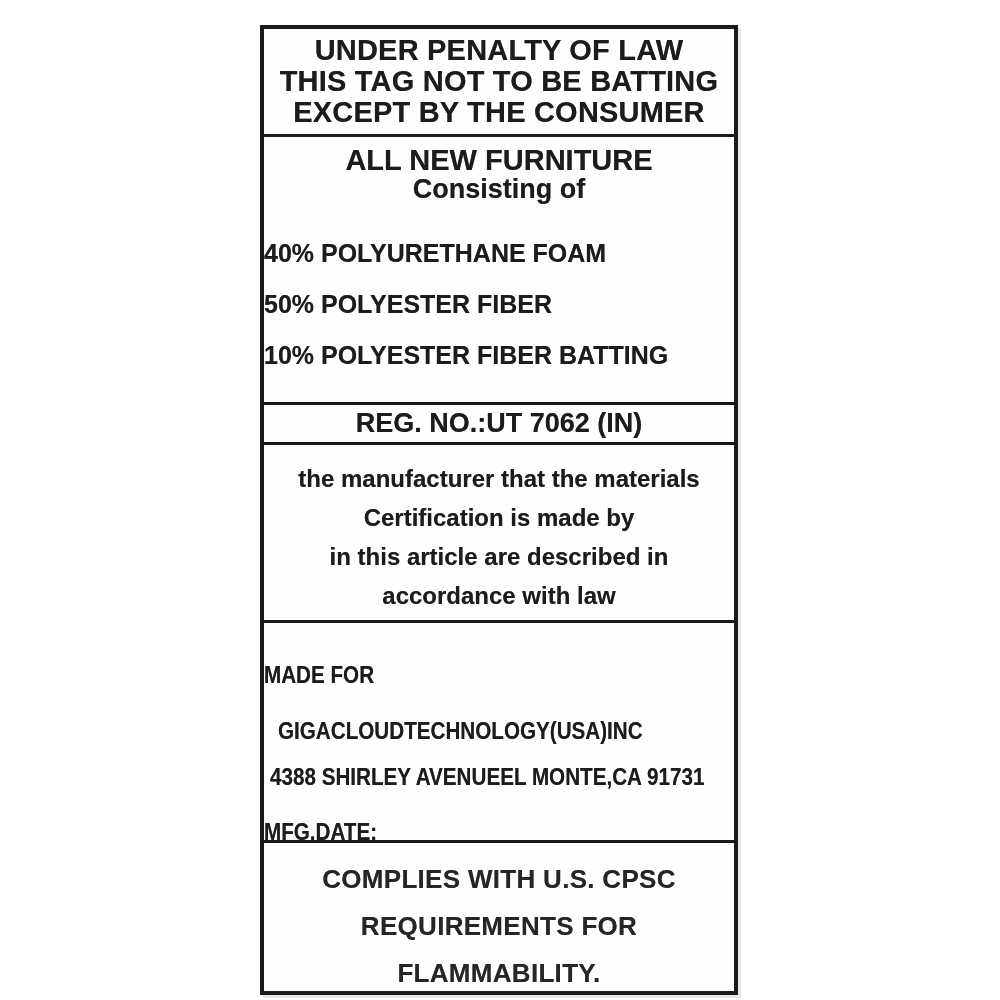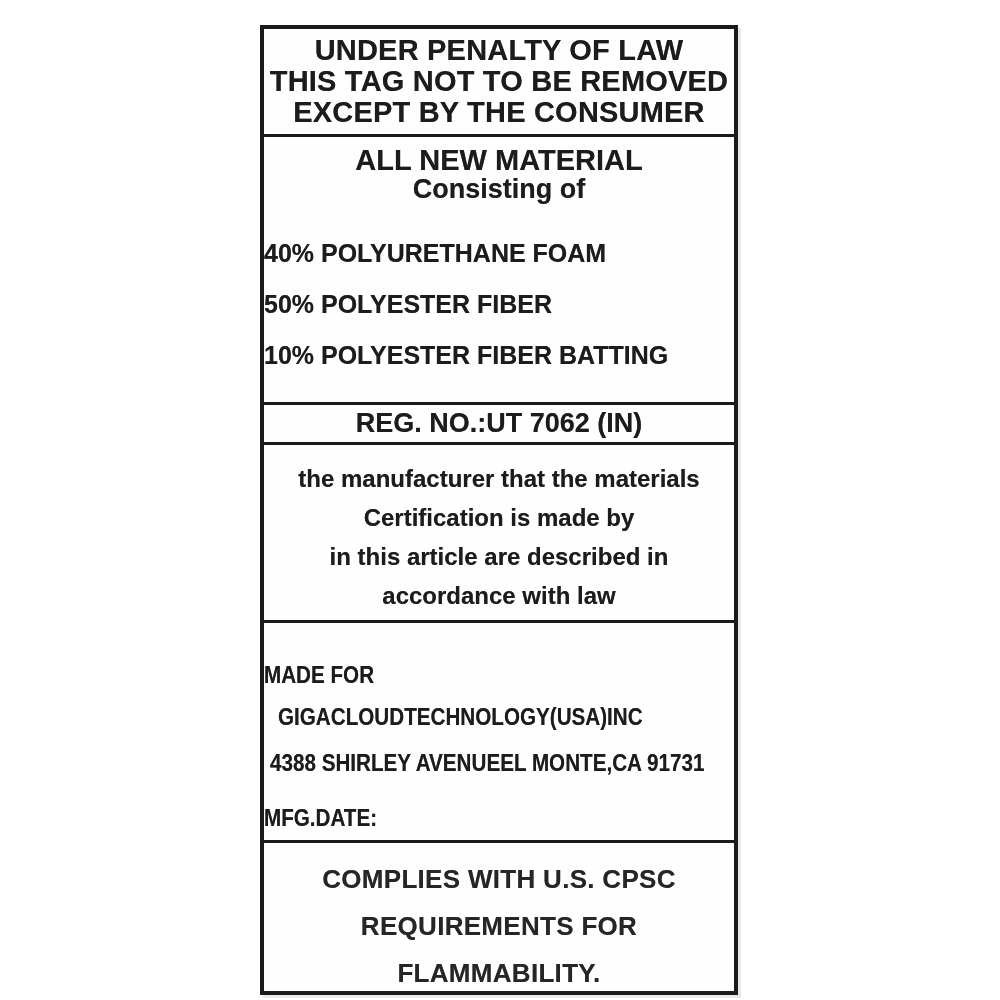--- a/index.html
+++ b/index.html
@@ -124,21 +124,21 @@
     font-size: 24px;
     white-space: nowrap;
   }
   .condensed {
     display: inline-block;
     transform: scaleX(0.86);
     transform-origin: left center;
     text-shadow: 0 0 0.4px rgba(20,20,20,0.6);
   }
   .madefor-label   { margin-top: 33px; padding-left: 0; }
-  .madefor-company { margin-top: 4px;  padding-left: 14px; }
+  .madefor-company { margin-top: 18px;  padding-left: 14px; }
   .madefor-address { margin-top: 8px;  padding-left: 6px; }
   .madefor-mfg     { margin-top: 17px; }
 
   
   .sec-compliance {
     height: 148px;
     padding-top: 4px;
     display: flex;
     flex-direction: column;
     align-items: center;
@@ -156,26 +156,26 @@
   }
 </style>
 </head>
 <body>
 
 <div class="page">
   <div class="law-label">
 
     <div class="sec sec-penalty divider">
       <div class="penalty-line">UNDER PENALTY OF LAW</div>
-      <div class="penalty-line">THIS TAG NOT TO BE REMOVED</div>
+      <div class="penalty-line">THIS TAG NOT TO BE BATTING</div>
       <div class="penalty-line">EXCEPT BY THE CONSUMER</div>
     </div>
 
     <div class="sec sec-materials divider">
-      <div class="materials-heading">ALL NEW MATERIAL</div>
+      <div class="materials-heading">ALL NEW FURNITURE</div>
       <div class="materials-subheading">Consisting of</div>
       <div class="materials-items">
         <div class="material-item">40% POLYURETHANE FOAM</div>
         <div class="material-item">50% POLYESTER FIBER</div>
         <div class="material-item">10% POLYESTER FIBER BATTING</div>
       </div>
     </div>
 
     <div class="sec sec-reg divider">
       <div class="reg-text">REG. NO.:UT 7062 (IN)</div>

